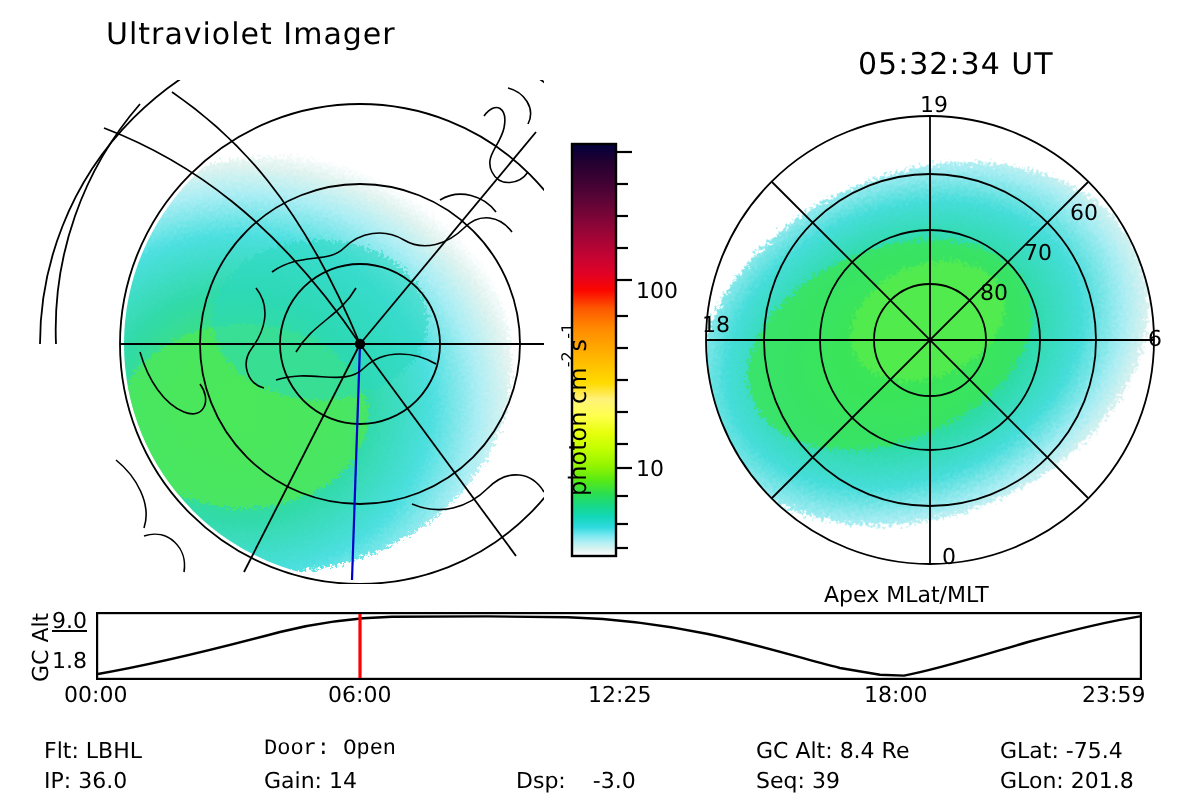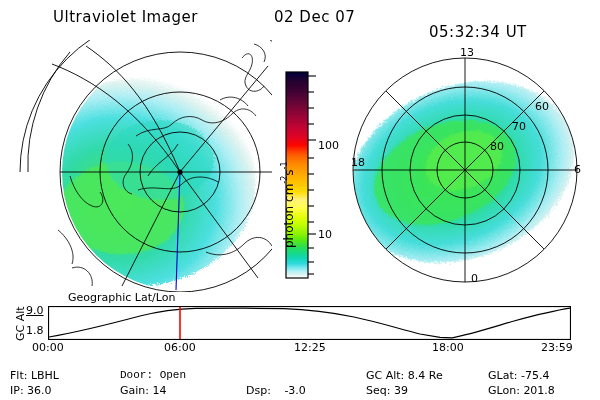--- a/index.html
+++ b/index.html
@@ -3,39 +3,38 @@
 <meta charset="utf-8">
 <style>
   html,body{margin:0;padding:0;background:#ffffff;}
   body{width:600px;height:400px;overflow:hidden;
        font-family:"DejaVu Sans","Liberation Sans",sans-serif;color:#000;}
   #root{position:relative;width:600px;height:344px;}
   .abs{position:absolute;}
   .hdr{font-size:15px;letter-spacing:.5px;white-space:nowrap;}
   .cap{font-size:11px;white-space:nowrap;}
   .tick{font-size:11px;white-space:nowrap;}
-  .status{font-size:11px;white-space:nowrap;}
+  .status{font-size:11px;white-space:nowrap;margin-left:12px;}
   .plabel{font-size:11px;white-space:nowrap;}
   .vert{transform-origin:0 0;}
   svg{display:block;}
   .frame{fill:none;stroke:#000;stroke-width:1.2;}
   .grid{fill:none;stroke:#000;stroke-width:.9;}
   .coast{fill:none;stroke:#000;stroke-width:.8;}
   .merid{fill:none;stroke:#0000cc;stroke-width:1.1;}
   .orbit{fill:none;stroke:#000;stroke-width:1.2;}
   .marker{stroke:#ff0000;stroke-width:1.6;}
   .cbtick{stroke:#000;stroke-width:1.1;}
 </style>
 </head>
 <body>
 
 <div id="root">
 
   <div class="abs hdr" style="left:53px;top:8px;">Ultraviolet Imager</div>
-  <div class="abs hdr" style="left:274px;top:8px;">02 Dec 07</div>
   <div class="abs hdr" style="left:429px;top:23px;">05:32:34 UT</div>
 
   <div class="abs" style="left:10px;top:40px;">
     <svg width="262" height="252" viewBox="0 0 262 252">
       <defs>
         <clipPath id="gclip">
             <circle cx="170" cy="132" r="118"></circle>
           </clipPath>
         <radialGradient id="gaur" cx="42%" cy="60%" r="62%">
           <stop offset="0%" stop-color="#3ce85c"></stop>
@@ -85,21 +84,20 @@
         <path d="M128 150 c18 -6 34 4 44 -6 c10 -10 26 -8 36 -2"></path>
         <path d="M60 136 c4 14 12 26 22 30 c10 4 14 -6 8 -14"></path>
         <path d="M48 190 c10 8 18 22 14 34"></path>
         <path d="M62 228 c12 -4 22 6 20 18"></path>
         <path d="M196 212 c14 6 28 2 38 -8 c10 -10 22 -8 28 2"></path>
         <path d="M168 104 c-8 14 -22 18 -30 32"></path>
         <path d="M210 60 c10 -6 22 -2 28 6"></path>
       </g>
     </svg>
   </div>
-  <div class="abs cap" style="left:68px;top:291px;">Geographic Lat/Lon</div>
 
   <div class="abs" style="left:264px;top:62px;">
     <svg width="80" height="226" viewBox="0 0 80 226">
       <defs>
         <linearGradient id="cbar" x1="0" y1="0" x2="0" y2="1">
           <stop offset="0.000" stop-color="#00003c"></stop>
             <stop offset="0.045" stop-color="#240130"></stop>
           <stop offset="0.090" stop-color="#3d0233"></stop>
             <stop offset="0.135" stop-color="#5c0436"></stop>
           <stop offset="0.180" stop-color="#7e0537"></stop>
@@ -191,22 +189,23 @@
         <circle cx="115" cy="130" r="112"></circle>
       </g>
       <g class="grid">
         <line x1="115" y1="18" x2="115" y2="242"></line>
         <line x1="3" y1="130" x2="227" y2="130"></line>
         <line x1="36" y1="51" x2="194" y2="209"></line>
         <line x1="194" y1="51" x2="36" y2="209"></line>
       </g>
     </svg>
   </div>
-
-  <div class="abs plabel" style="left:460px;top:46px;">13</div>
+  <div class="abs cap" style="left:412px;top:291px;">Apex MLat/MLT</div>
+
+  <div class="abs plabel" style="left:460px;top:46px;">19</div>
   <div class="abs plabel" style="left:574px;top:163px;">6</div>
   <div class="abs plabel" style="left:471px;top:272px;">0</div>
   <div class="abs plabel" style="left:351px;top:156px;">18</div>
 
   <div class="abs plabel" style="left:535px;top:100px;">60</div>
   <div class="abs plabel" style="left:512px;top:120px;">70</div>
   <div class="abs plabel" style="left:490px;top:140px;">80</div>
 
   <div class="abs vert" style="left:14px;top:341px;transform:rotate(-90deg);font-size:11px;">GC Alt</div>
 

